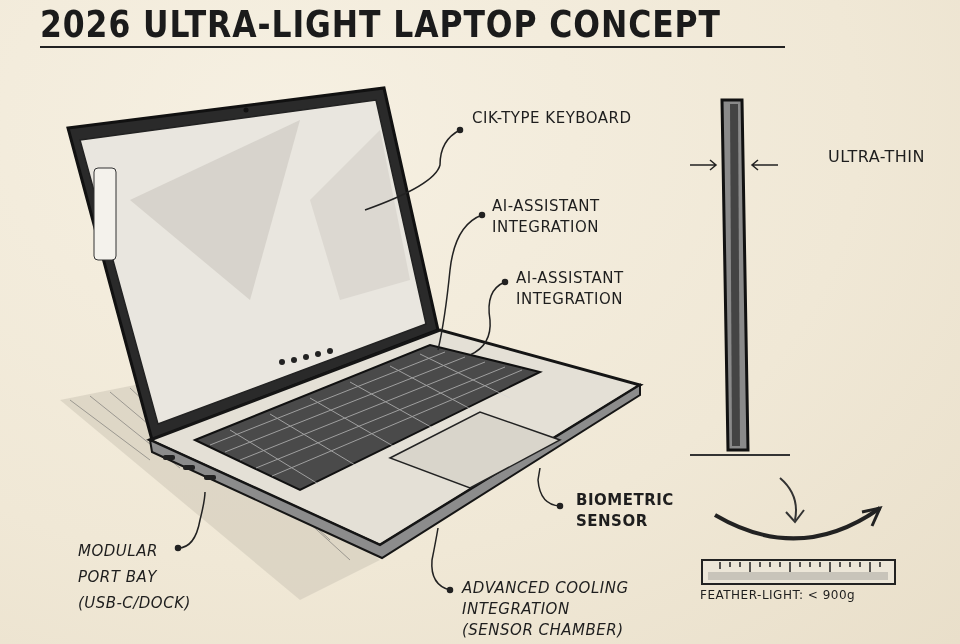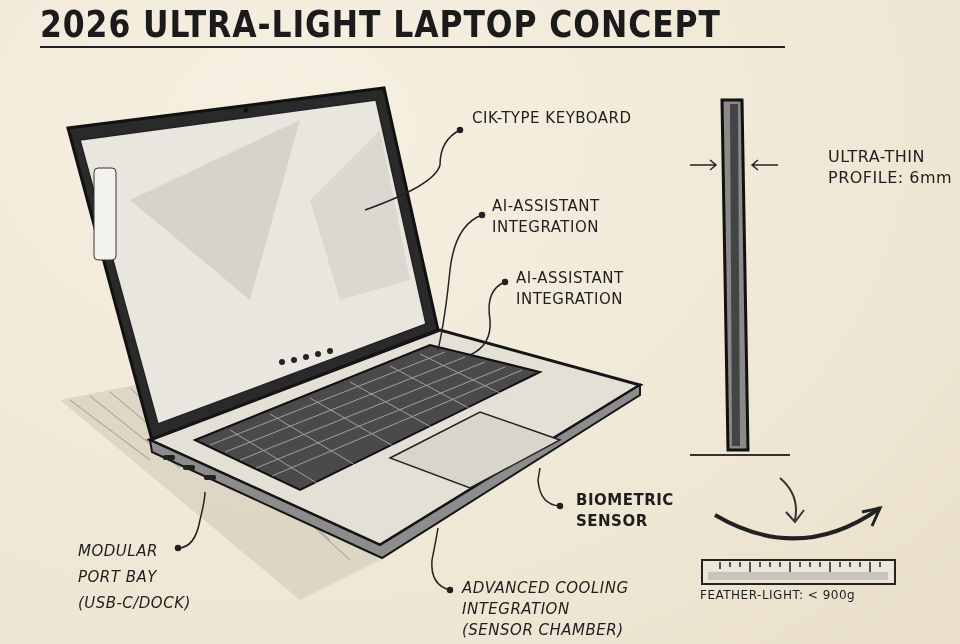--- a/index.html
+++ b/index.html
@@ -109,21 +109,20 @@
   <div>INTEGRATION</div>
 </div>
 
 <div class="label" style="left:516px;top:268px;">
   <div>AI-ASSISTANT</div>
   <div>INTEGRATION</div>
 </div>
 
 <div class="label" style="left:828px;top:146px;font-size:16px;">
   <div>ULTRA-THIN</div>
-  <div>PROFILE: 6mm</div>
 </div>
 
 <div class="label" style="left:78px;top:538px;line-height:26px;font-style:italic;">
   <div>MODULAR</div>
   <div>PORT BAY</div>
   <div>(USB-C/DOCK)</div>
 </div>
 
 <div class="label" style="left:576px;top:490px;font-weight:bold;">
   <div>BIOMETRIC</div>

